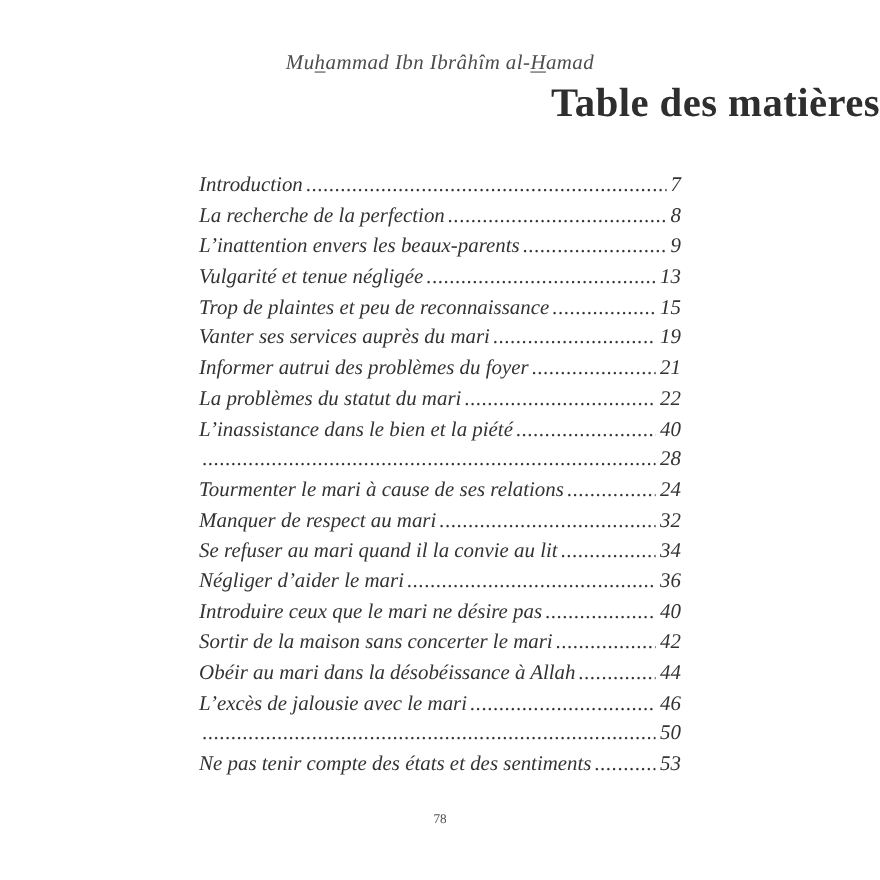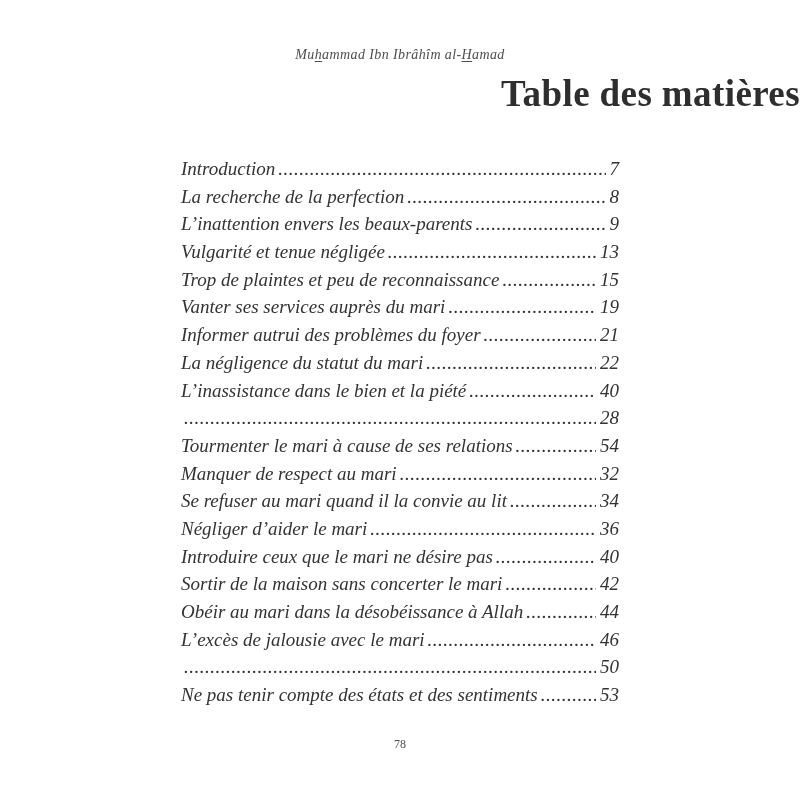--- a/index.html
+++ b/index.html
@@ -15,21 +15,21 @@
     font-family: "Liberation Serif", serif;
     overflow: hidden;
   }
   .author-line {
     position: absolute;
     top: 47px;
     left: 0;
     width: 100%;
     text-align: center;
     font-style: italic;
-    font-size: 14px;
+    font-size: 19px;
     color: #4d4d4d;
     letter-spacing: 0.4px;
   }
   .author-line .u {
     text-decoration: underline;
     text-decoration-thickness: 1px;
     text-underline-offset: 2px;
   }
   .page-title {
     position: absolute;
@@ -128,37 +128,37 @@
         <span class="toc-title">Vanter ses services auprès du mari</span>
         <span class="dot-leader"></span>
         <span class="toc-page">19</span>
       </div>
       <div class="toc-row">
         <span class="toc-title">Informer autrui des problèmes du foyer</span>
         <span class="dot-leader"></span>
         <span class="toc-page">21</span>
       </div>
       <div class="toc-row">
-        <span class="toc-title">La négligence du statut du mari</span>
+        <span class="toc-title">La problèmes du statut du mari</span>
         <span class="dot-leader"></span>
         <span class="toc-page">22</span>
       </div>
       <div class="toc-row">
         <span class="toc-title">L’inassistance dans le bien et la piété</span>
         <span class="dot-leader"></span>
         <span class="toc-page">40</span>
       </div>
       <div class="toc-row">
         <span class="dot-leader"></span>
         <span class="toc-page">28</span>
       </div>
       <div class="toc-row">
         <span class="toc-title">Tourmenter le mari à cause de ses relations</span>
         <span class="dot-leader"></span>
-        <span class="toc-page">54</span>
+        <span class="toc-page">24</span>
       </div>
       <div class="toc-row">
         <span class="toc-title">Manquer de respect au mari</span>
         <span class="dot-leader"></span>
         <span class="toc-page">32</span>
       </div>
       <div class="toc-row">
         <span class="toc-title">Se refuser au mari quand il la convie au lit</span>
         <span class="dot-leader"></span>
         <span class="toc-page">34</span>

